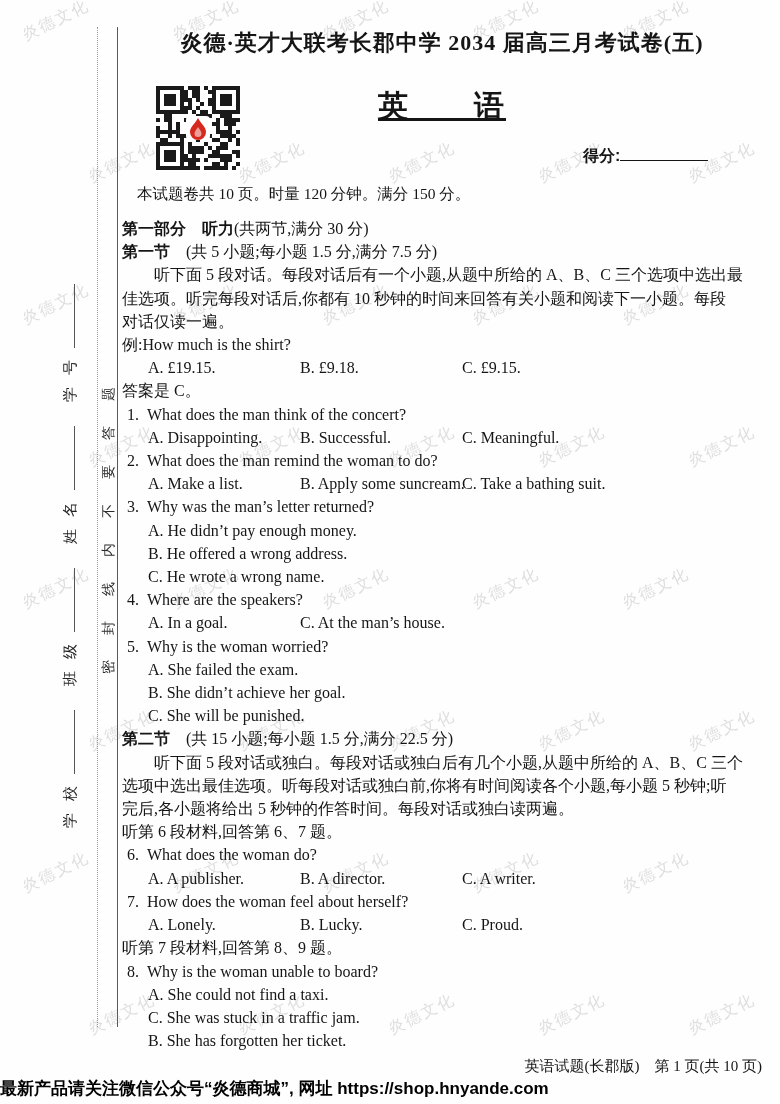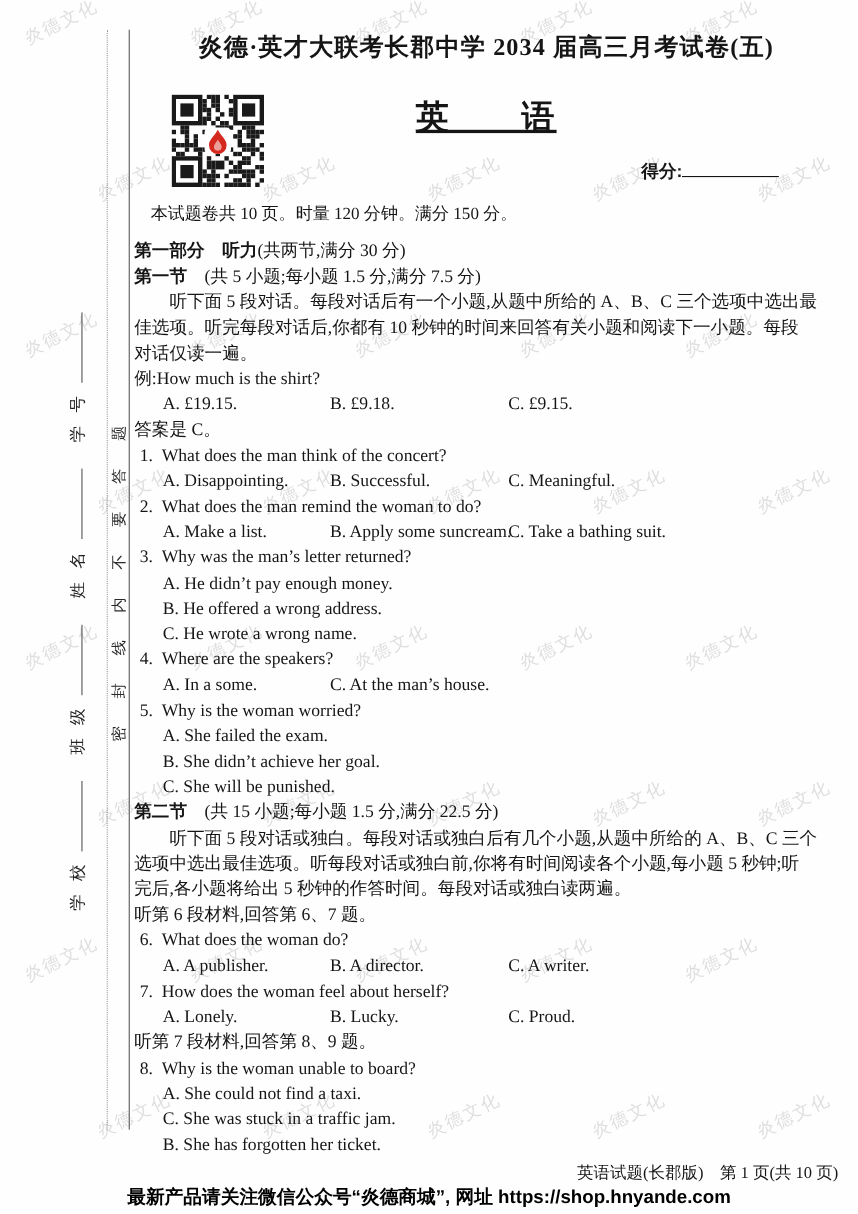--- a/index.html
+++ b/index.html
@@ -47,21 +47,21 @@
   .qnum{margin-right:8px;}
   .optrow{display:flex;padding-left:26px;}
   .optcell{white-space:nowrap;}
   .optcell:nth-child(1){width:152px;flex:none;}
   .optcell:nth-child(2){width:162px;flex:none;}
   .opt-list{padding-left:26px;white-space:nowrap;}
   
   .footer-page{position:absolute;left:122px;top:1057px;width:640px;z-index:2;
                text-align:right;font-size:15px;}
   .footer-promo{position:absolute;left:0;top:1077px;width:780px;z-index:2;
-                text-align:center;font-size:17px;font-weight:bold;color:#000;
+                text-align:left;font-size:17px;font-weight:bold;color:#000;
                 font-family:"Liberation Sans","DejaVu Sans",sans-serif;}
 </style>
 </head>
 <body>
 
 <div class="page">
 
   <div class="wm-layer">
       <span class="wm" style="left: 20px; top: 10px;">炎德文化</span>
       <span class="wm" style="left: 170px; top: 10px;">炎德文化</span>
@@ -300,21 +300,21 @@
         <span class="optcell">A. Make a list.</span>
         <span class="optcell">B. Apply some suncream.</span>
         <span class="optcell">C. Take a bathing suit.</span>
       </div>
       <div class="line q-line"><span class="qnum">3.</span><span>Why was the man’s letter returned?</span></div>
       <div class="opt-list">A. He didn’t pay enough money.</div>
       <div class="opt-list">B. He offered a wrong address.</div>
       <div class="opt-list">C. He wrote a wrong name.</div>
       <div class="line q-line"><span class="qnum">4.</span><span>Where are the speakers?</span></div>
       <div class="optrow">
-        <span class="optcell">A. In a some.</span>
+        <span class="optcell">A. In a goal.</span>
         <span class="optcell">C. At the man’s house.</span>
       </div>
       <div class="line q-line"><span class="qnum">5.</span><span>Why is the woman worried?</span></div>
       <div class="opt-list">A. She failed the exam.</div>
       <div class="opt-list">B. She didn’t achieve her goal.</div>
       <div class="opt-list">C. She will be punished.</div>
       <div class="line head-line"><span class="head-bold">第二节</span><span class="head-paren">　(共 15 小题;每小题 1.5 分,满分 22.5 分)</span></div>
       <div class="para-line para-indent">听下面 5 段对话或独白。每段对话或独白后有几个小题,从题中所给的 A、B、C 三个</div>
       <div class="para-line">选项中选出最佳选项。听每段对话或独白前,你将有时间阅读各个小题,每小题 5 秒钟;听</div>
       <div class="para-line">完后,各小题将给出 5 秒钟的作答时间。每段对话或独白读两遍。</div>

